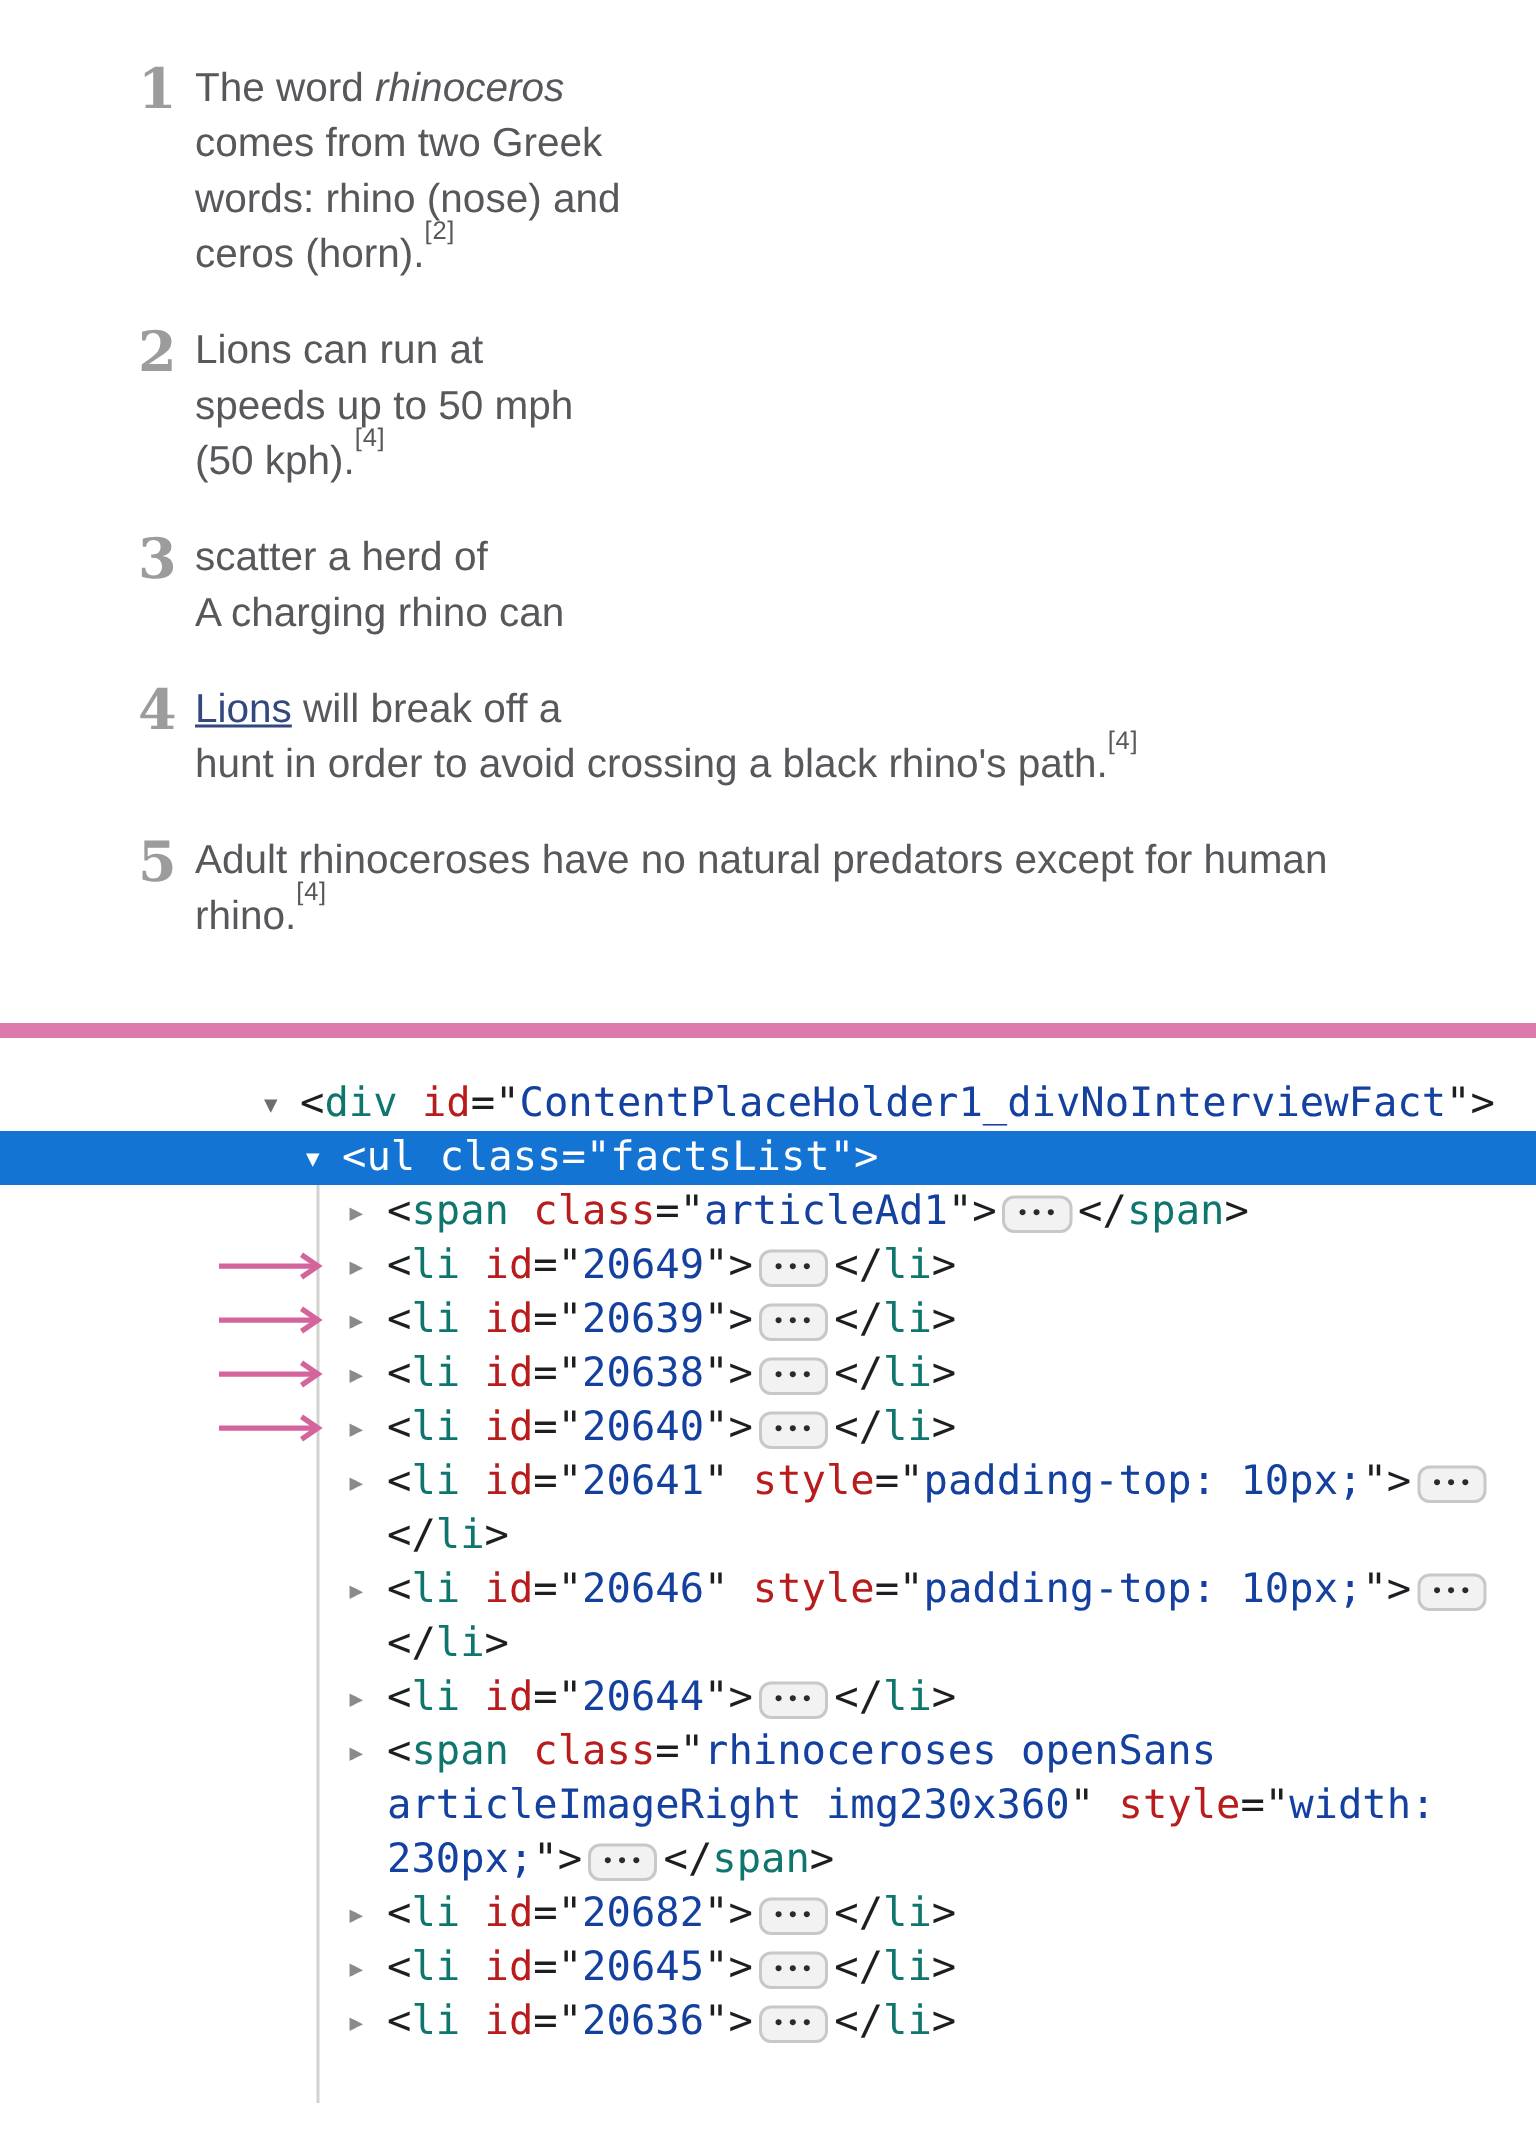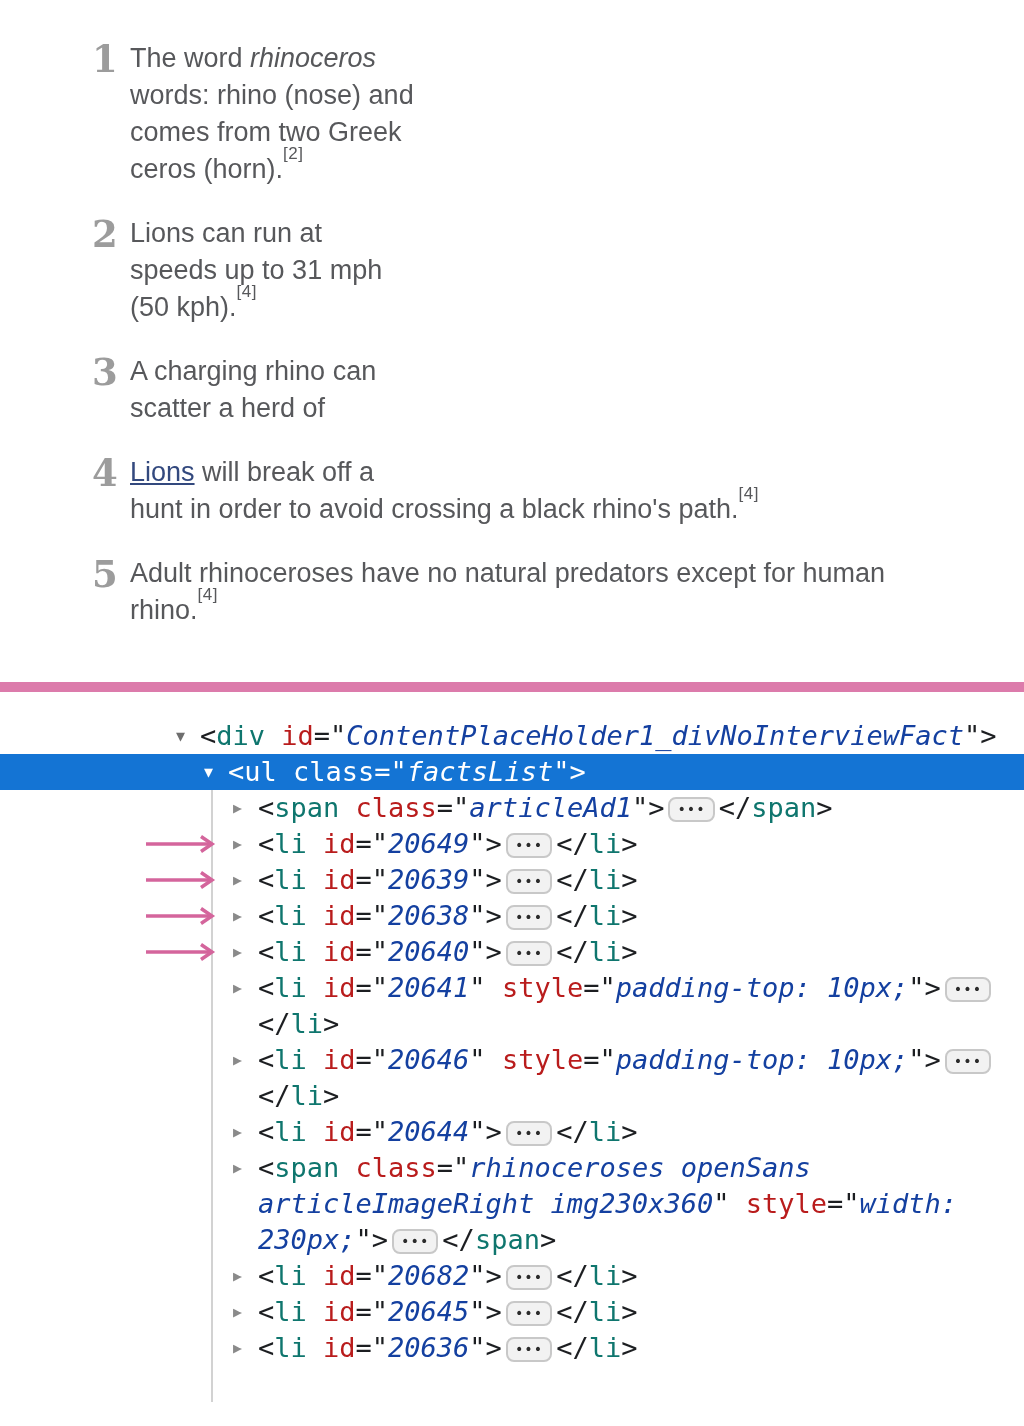--- a/index.html
+++ b/index.html
@@ -48,21 +48,21 @@
     cursor:pointer;
   }
   .lvl-0 .dt-arrow { left:176px; }
   .lvl-1 .dt-arrow { left:204px; }
   .lvl-2 .dt-arrow { left:233px; }
   .dt-arrow.expanded { color:#6e6e6e; }
 
   .seg-p { color:#1c1e21; }
   .seg-t { color:#0f766e; }
   .seg-a { color:#b91c1c; }
-  .seg-v { color:#1440a0;font-style:italic; }
+  .seg-v { color:#1440a0; }
 
   .dt-row.selected { background:#1474d4; }
   .dt-row.selected .seg-p, .dt-row.selected .seg-t,
   .dt-row.selected .seg-a, .dt-row.selected .seg-v,
   .dt-row.selected .dt-arrow { color:#ffffff; }
 
   .ellipsis-badge {
     display:inline-block; vertical-align:3px;
     height:25px; line-height:21px; padding:0 7px;
     border:2px solid #c8c8c8; border-radius:8px; background:#f2f2f2;
@@ -74,38 +74,38 @@
   }
 </style>
 </head>
 <body>
 
 <div class="facts-panel" id="facts-panel">
     <div class="fact">
       <span class="fact-number">1</span>
       <div class="fact-body">
         <div class="fact-line"><span>The word </span><em>rhinoceros</em></div>
+        <div class="fact-line"><span>comes from two Greek</span></div>
         <div class="fact-line"><span>words: rhino (nose) and</span></div>
-        <div class="fact-line"><span>comes from two Greek</span></div>
         <div class="fact-line"><span>ceros (horn).</span><sup class="fact-sup">[2]</sup></div>
       </div>
     </div>
     <div class="fact">
       <span class="fact-number">2</span>
       <div class="fact-body">
         <div class="fact-line"><span>Lions can run at</span></div>
-        <div class="fact-line"><span>speeds up to 31 mph</span></div>
+        <div class="fact-line"><span>speeds up to 50 mph</span></div>
         <div class="fact-line"><span>(50 kph).</span><sup class="fact-sup">[4]</sup></div>
       </div>
     </div>
     <div class="fact">
       <span class="fact-number">3</span>
       <div class="fact-body">
+        <div class="fact-line"><span>scatter a herd of</span></div>
         <div class="fact-line"><span>A charging rhino can</span></div>
-        <div class="fact-line"><span>scatter a herd of</span></div>
       </div>
     </div>
     <div class="fact">
       <span class="fact-number">4</span>
       <div class="fact-body">
         <div class="fact-line"><a class="fact-link">Lions</a><span> will break off a</span></div>
         <div class="fact-line"><span>hunt in order to avoid crossing a black rhino's path.</span><sup class="fact-sup">[4]</sup></div>
       </div>
     </div>
     <div class="fact">

